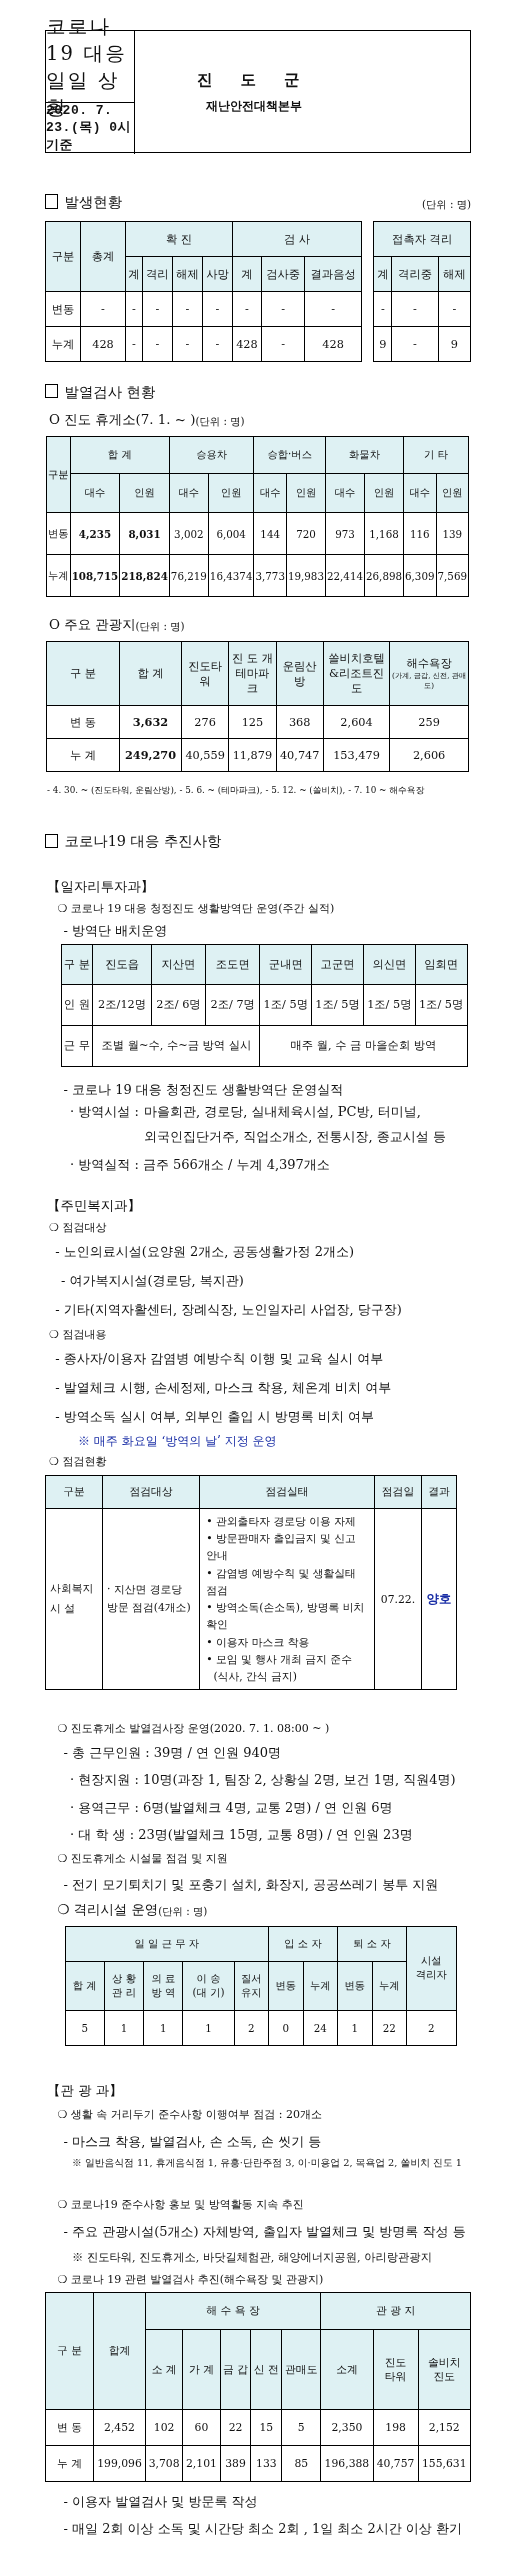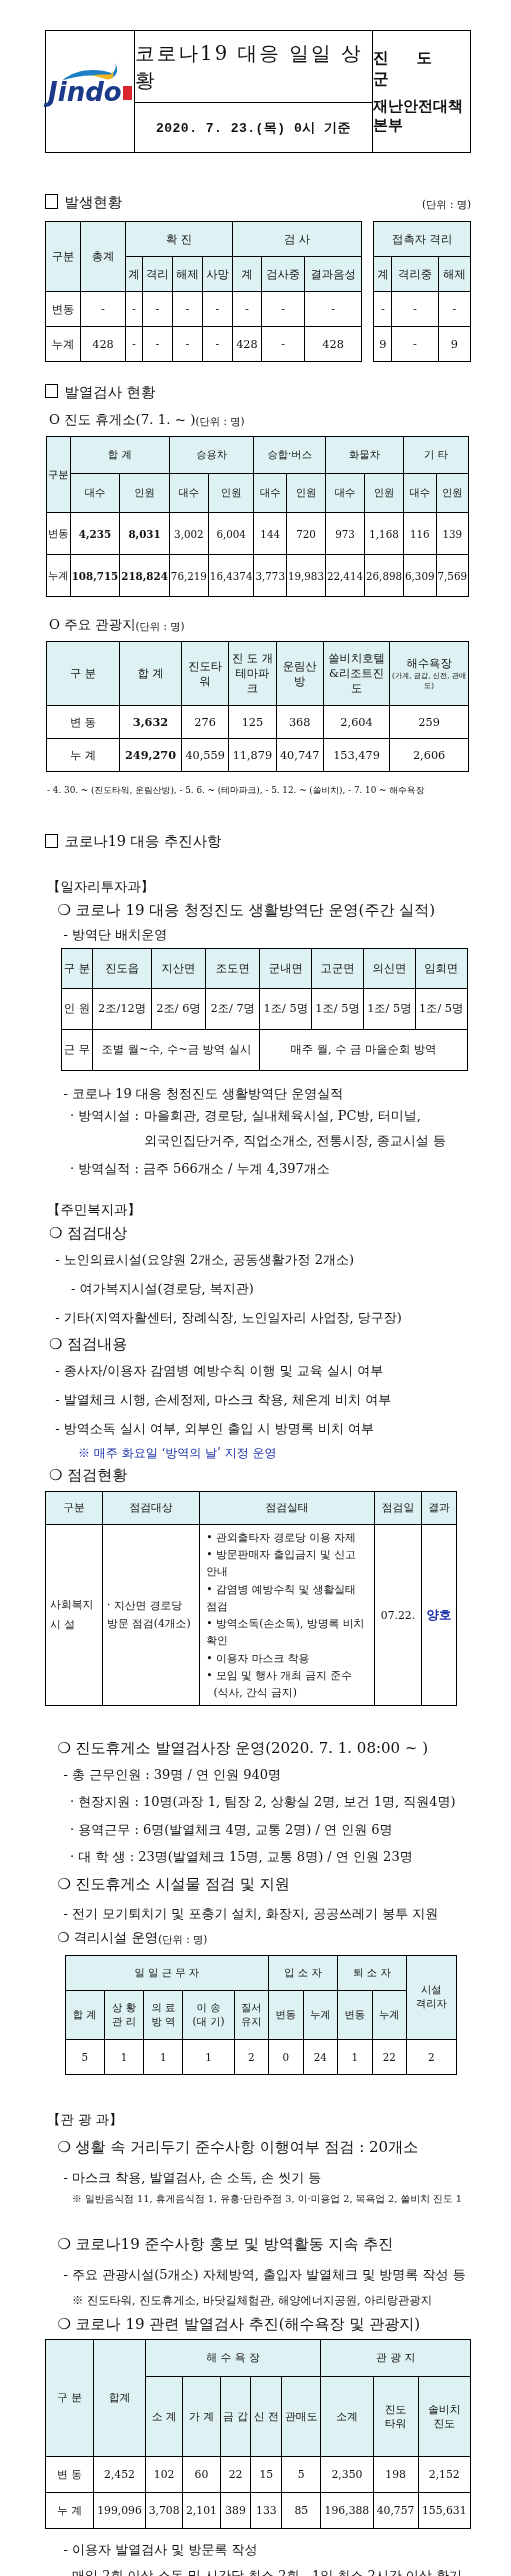--- a/index.html
+++ b/index.html
@@ -5,55 +5,46 @@
   html,body{margin:0;padding:0;background:#fff;}
   body{width:511px;height:3565px;position:relative;font-family:"DejaVu Serif","Liberation Serif",serif;color:#111;overflow:hidden;}
   .page{position:absolute;left:45px;top:30px;width:426px;}
   .hdr{display:grid;grid-template-columns:89px 238px 97px;border:1.5px solid #000;height:123px;box-sizing:border-box;}
   .hdr .logo{border-right:0.5px solid #000;display:flex;align-items:center;justify-content:center;}
   .hdr .mid{border-right:0.5px solid #000;display:grid;grid-template-rows:72px 1fr;}
   .hdr .mid .t1{border-bottom:0.8px solid #000;display:flex;align-items:center;justify-content:center;font-size:19.6px;letter-spacing:2.1px;}
   .hdr .mid .t2{display:flex;align-items:center;justify-content:center;font-size:13px;font-weight:bold;font-family:Liberation Mono, monospace;letter-spacing:0.5px;}
   .hdr .right{display:flex;flex-direction:column;align-items:center;justify-content:center;gap:7.2px;}
   .hdr .right .org{font-size:15.5px;font-weight:bold;letter-spacing:11.3px;font-family:"DejaVu Sans","Liberation Sans",sans-serif;}
-  .hdr .right .dept{font-size:15px;font-weight:bold;font-family:"DejaVu Sans","Liberation Sans",sans-serif;}
+  .hdr .right .dept{font-size:12px;font-weight:bold;font-family:"DejaVu Sans","Liberation Sans",sans-serif;}
   .logo-text{font-family:"DejaVu Sans","Liberation Sans",sans-serif;font-style:italic;font-weight:bold;font-size:26px;color:#1b3a8a;position:relative;}
   .logo-wave{position:absolute;left:13.4px;top:-13.4px;width:57px;height:20.6px;}
   .logo-badge{display:inline-block;width:9.3px;height:13.4px;background:#d9262c;vertical-align:middle;margin-left:1px;}
   .sec-title{display:flex;justify-content:space-between;align-items:flex-end;font-size:14.4px;margin:0 0 9.3px 0;}
   .sec-title .box{display:inline-block;width:11.3px;height:12.4px;border:1px solid #000;margin-right:6.2px;vertical-align:-1.5px;}
   .unit{font-size:10.3px;}
   .sub-title{display:flex;justify-content:flex-start;align-items:flex-end;font-size:13.4px;margin:0 0 7.2px 4.1px;}
   table{border-collapse:collapse;width:100%;font-family:"DejaVu Serif","Liberation Serif",serif;}
   td,th{border:0.5px solid #000;text-align:center;vertical-align:middle;font-weight:normal;padding:0 1px;}
   th{background:#def1f3;}
   .t-outer{border-top:1px solid #000;border-bottom:1px solid #000;}
   .bold{font-weight:bold;}
   .dept-h{font-size:13.4px;margin:0 0 5.2px 2.1px;}
-  .o{font-size:15px;margin:0 0 5.2px 12.4px;}
+  .o{font-size:11px;margin:0 0 5.2px 12.4px;}
   .dash{font-size:13px;margin:0 0 4.1px 18.5px;}
   .dot{font-size:13px;margin:0 0 4.1px 25px;}
   .note{font-size:10.3px;margin:0 0 4.1px 27px;}
   .blue{color:#1a2ea6;}
 </style>
 </head>
 <body>
 
 <div class="page">
 
   <div class="hdr">
-    <div class="logo">
-      <span class="logo-text">
-        <svg class="logo-wave" viewBox="0 0 110 40">
-            <path d="M2 34 C 30 10, 70 10, 100 20 C 106 12, 108 6, 104 0 C 112 10, 110 26, 96 30 C 70 22, 40 22, 2 34 Z" fill="#1d7fc4"></path>
-            <path d="M60 24 C 80 20, 96 26, 100 18 C 104 24, 100 32, 90 32 Z" fill="#f0b51c"></path>
-          </svg>
-        <span>Jindo</span><span class="logo-badge"></span>
-      </span>
-    </div>
     <div class="mid">
       <div class="t1">코로나19 대응 일일 상황</div>
       <div class="t2">2020. 7. 23.(목)  0시 기준</div>
     </div>
     <div class="right">
       <div class="org">진 도 군</div>
       <div class="dept">재난안전대책본부</div>
     </div>
   </div>
 
@@ -273,21 +264,21 @@
   <div class="dot" style="display:flex;">
       <span style="margin-right:5.2px;">· 방역시설 :</span>
       <span><span>마을회관, 경로당, 실내체육시설, PC방, 터미널,</span><br><span style="line-height:2.4;">외국인집단거주, 직업소개소, 전통시장, 종교시설 등</span></span>
     </div>
   <div class="dot">· 방역실적 : 금주 566개소 / 누계 4,397개소</div>
 
   <div style="height:18.5px"></div>
   <div class="dept-h">【주민복지과】</div>
   <div class="o" style="margin-left:4.1px;">❍ <span>점검대상</span></div>
   <div class="dash" style="margin-left:10.3px;line-height:1.9;">- 노인의료시설(요양원 2개소, 공동생활가정 2개소)</div>
-  <div class="dash" style="margin-left:26px;line-height:1.9;">- 여가복지시설(경로당, 복지관)</div>
+  <div class="dash" style="margin-left:16px;line-height:1.9;">- 여가복지시설(경로당, 복지관)</div>
   <div class="dash" style="margin-left:10.3px;line-height:1.9;">- 기타(지역자활센터, 장례식장, 노인일자리 사업장, 당구장)</div>
   <div class="o" style="margin-left:4.1px;">❍ <span>점검내용</span></div>
   <div class="dash" style="margin-left:10.3px;line-height:1.9;">- 종사자/이용자 감염병 예방수칙 이행 및 교육 실시 여부</div>
   <div class="dash" style="margin-left:10.3px;line-height:1.9;">- 발열체크 시행, 손세정제, 마스크 착용, 체온계 비치 여부</div>
   <div class="dash" style="margin-left:10.3px;line-height:1.9;">- 방역소독 실시 여부, 외부인 출입 시 방명록 비치 여부</div>
   <div class="note blue" style="font-size:12px;margin-left:33px;">※ 매주 화요일 ‘방역의 날’ 지정 운영</div>
   <div class="o" style="margin-left:4.1px;">❍ <span>점검현황</span></div>
   <table style="font-size:10.8px;width:412px;border:1.5px solid #000;">
     <tbody>
         <tr style="height:33px;">

